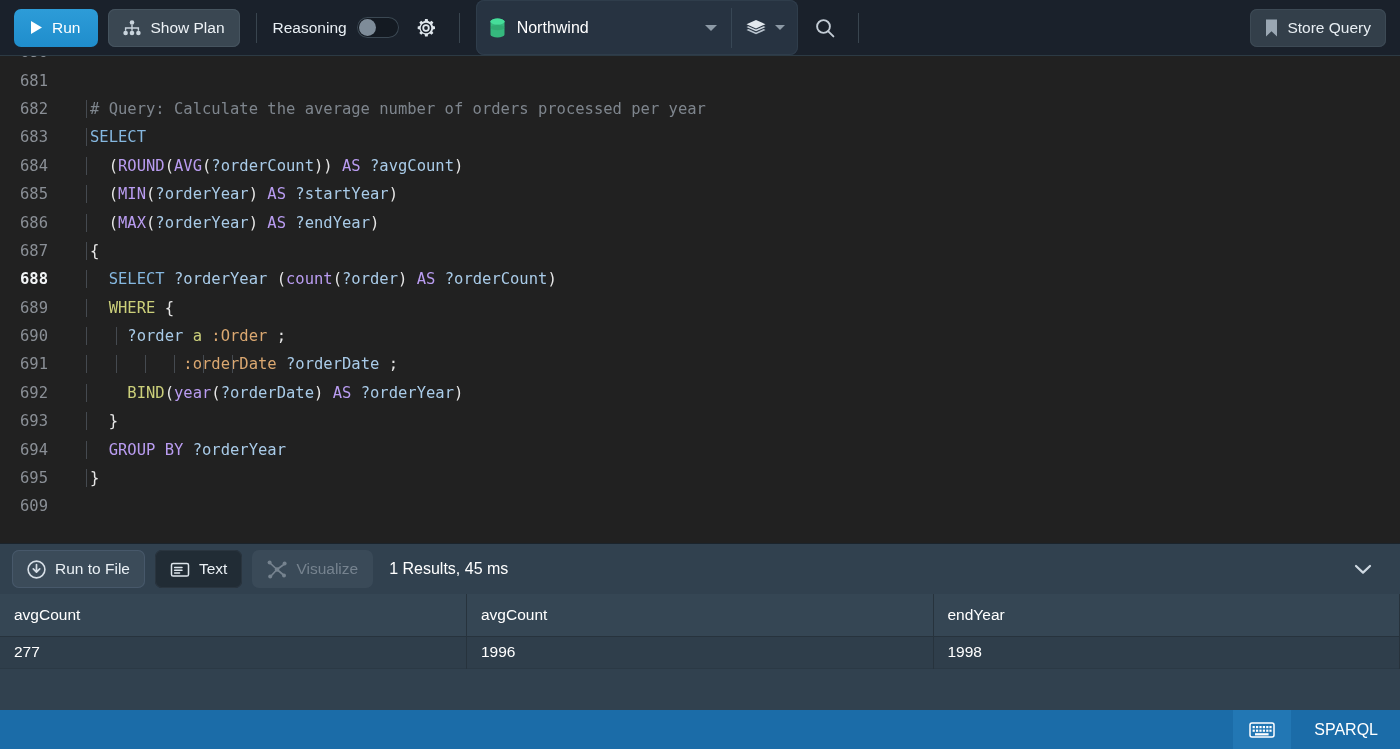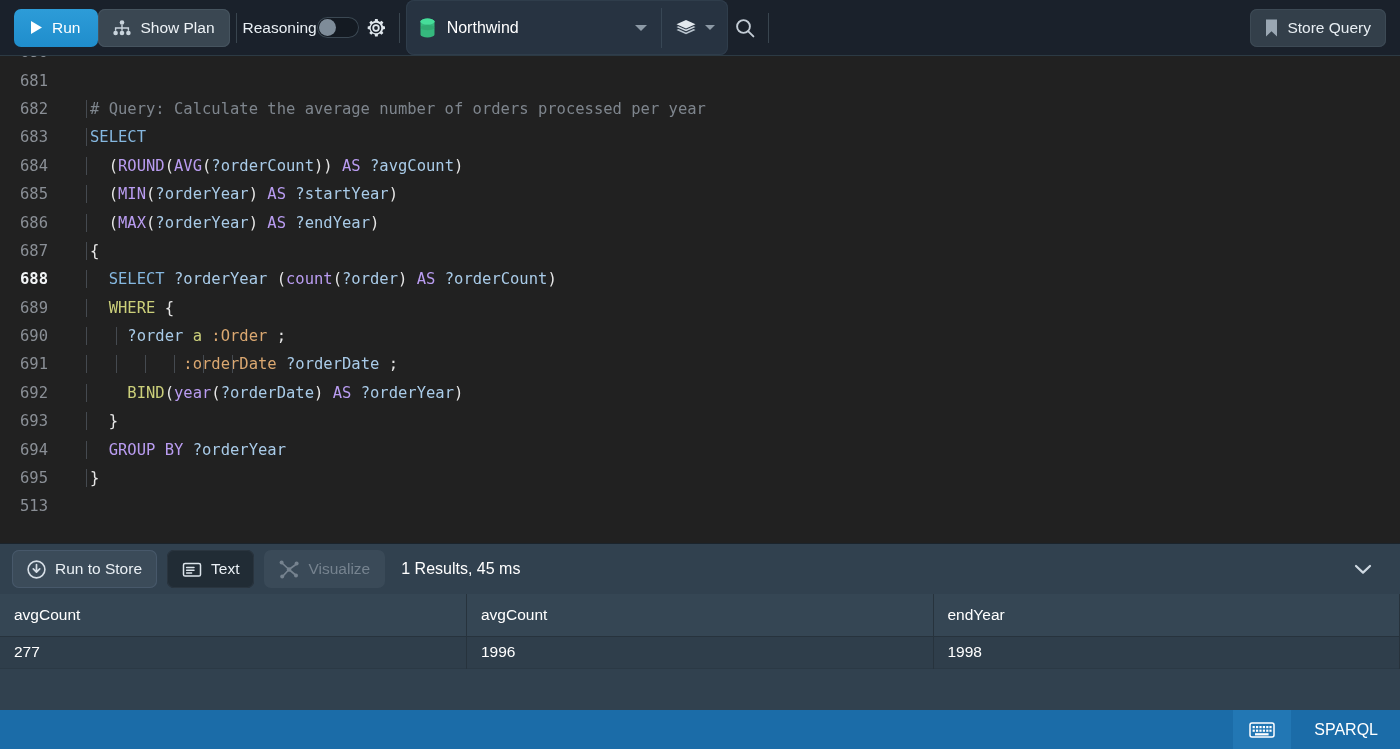--- a/index.html
+++ b/index.html
@@ -11,20 +11,21 @@
   }
   #app { position: relative; width: 1400px; height: 749px; display: flex; flex-direction: column; }
 
   
   .toolbar {
     height: 56px; min-height: 56px;
     background: #1a212b;
     border-bottom: 1px solid #2c3a44;
     display: flex; align-items: center;
     padding: 0 14px;
+    gap: 10px;
   }
   .btn {
     display: inline-flex; align-items: center; gap: 9px;
     height: 38px; padding: 0 15px;
     border-radius: 7px;
     font-size: 15.5px; color: #e8eef3;
     background: transparent; border: none;
     cursor: pointer; white-space: nowrap;
   }
   .btn-run {
@@ -288,36 +289,36 @@
           <div class="line"><div class="ln">686</div><div class="code"><span class="guide g1"></span><span class="punct">  (</span><span class="kw-fn">MAX</span><span class="punct">(</span><span class="var">?orderYear</span><span class="punct">) </span><span class="kw-fn">AS</span><span class="punct"> </span><span class="var">?endYear</span><span class="punct">)</span></div></div>
           <div class="line"><div class="ln">687</div><div class="code"><span class="guide g1"></span><span class="punct">{</span></div></div>
           <div class="line active"><div class="ln">688</div><div class="code"><span class="guide g1"></span><span class="punct">  </span><span class="kw-sel">SELECT</span><span class="punct"> </span><span class="var">?orderYear</span><span class="punct"> (</span><span class="kw-fn">count</span><span class="punct">(</span><span class="var">?order</span><span class="punct">) </span><span class="kw-fn">AS</span><span class="punct"> </span><span class="var">?orderCount</span><span class="punct">)</span></div></div>
           <div class="line"><div class="ln">689</div><div class="code"><span class="guide g1"></span><span class="punct">  </span><span class="kw-cl">WHERE</span><span class="punct"> {</span></div></div>
           <div class="line"><div class="ln">690</div><div class="code"><span class="guide g1"></span><span class="guide g2"></span><span class="punct">    </span><span class="var">?order</span><span class="punct"> </span><span class="kw-cl">a</span><span class="punct"> </span><span class="iri">:Order</span><span class="punct"> ;</span></div></div>
           <div class="line"><div class="ln">691</div><div class="code"><span class="guide g1"></span><span class="guide g2"></span><span class="guide g3"></span><span class="guide g4"></span><span class="guide g5"></span><span class="guide g6"></span><span class="punct">          </span><span class="iri">:orderDate</span><span class="punct"> </span><span class="var">?orderDate</span><span class="punct"> ;</span></div></div>
           <div class="line"><div class="ln">692</div><div class="code"><span class="guide g1"></span><span class="punct">    </span><span class="kw-cl">BIND</span><span class="punct">(</span><span class="kw-fn">year</span><span class="punct">(</span><span class="var">?orderDate</span><span class="punct">) </span><span class="kw-fn">AS</span><span class="punct"> </span><span class="var">?orderYear</span><span class="punct">)</span></div></div>
           <div class="line"><div class="ln">693</div><div class="code"><span class="guide g1"></span><span class="punct">  }</span></div></div>
           <div class="line"><div class="ln">694</div><div class="code"><span class="guide g1"></span><span class="punct">  </span><span class="kw-fn">GROUP BY</span><span class="punct"> </span><span class="var">?orderYear</span></div></div>
           <div class="line"><div class="ln">695</div><div class="code"><span class="guide g1"></span><span class="punct">}</span></div></div>
-          <div class="line"><div class="ln">513</div><div class="code"><span class="guide g1"></span></div></div>
+          <div class="line"><div class="ln">609</div><div class="code"><span class="guide g1"></span></div></div>
         </div>
     </div>
   </div>
 
   <div class="results">
 
     <div class="res-toolbar">
       <div class="rbtn">
         <span style="display:inline-flex">
           <svg width="19" height="19" viewBox="0 0 19 19">
             <circle cx="9.5" cy="9.5" r="8.4" stroke="#d6dee6" stroke-width="1.6" fill="none"></circle>
             <path d="M9.5 4.6 V11.6 M6.3 8.8 L9.5 12.1 L12.7 8.8" stroke="#d6dee6" stroke-width="1.7" fill="none" stroke-linecap="round" stroke-linejoin="round"></path>
           </svg>
         </span>
-        <span>Run to Store</span>
+        <span>Run to File</span>
       </div>
 
       <div class="rbtn rbtn-text">
         <span style="display:inline-flex">
           <svg width="20" height="17" viewBox="0 0 20 17">
             <rect x="1.5" y="2.5" width="17" height="12.5" rx="1.6" stroke="#dde5ec" stroke-width="1.5" fill="none"></rect>
             <path d="M4.6 6.4 H12 M4.6 9.2 H12 M4.6 12 H9.6" stroke="#dde5ec" stroke-width="1.5" stroke-linecap="round"></path>
           </svg>
         </span>
         <span>Text</span>

